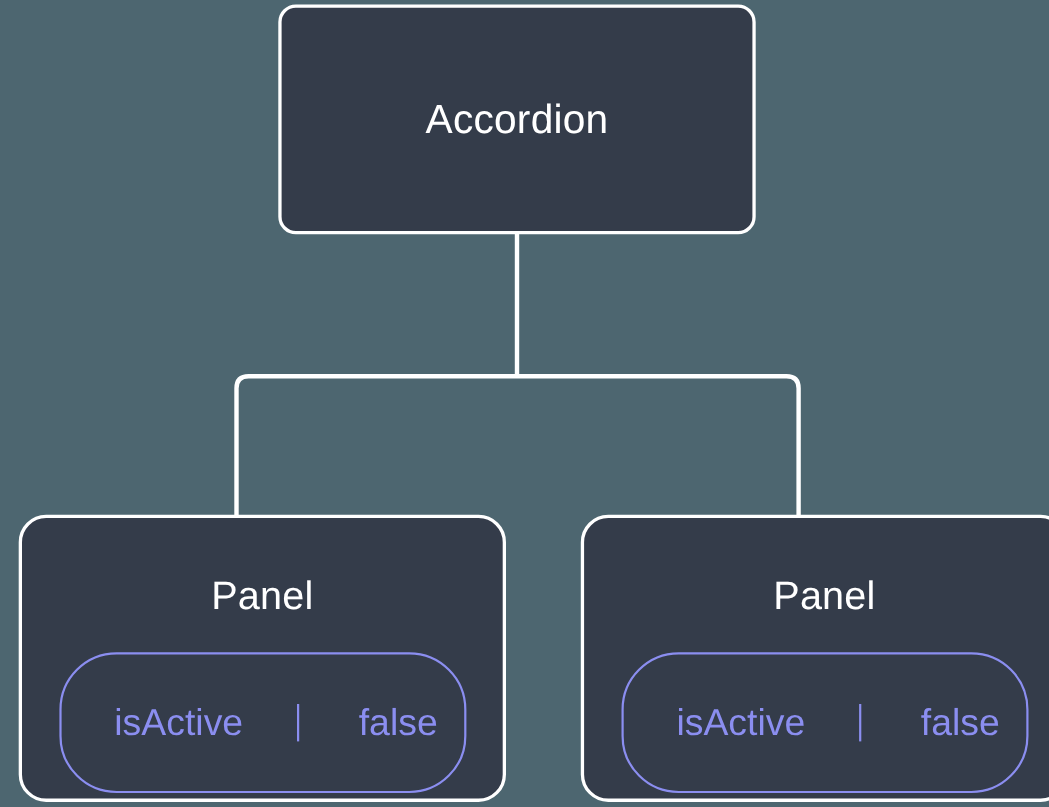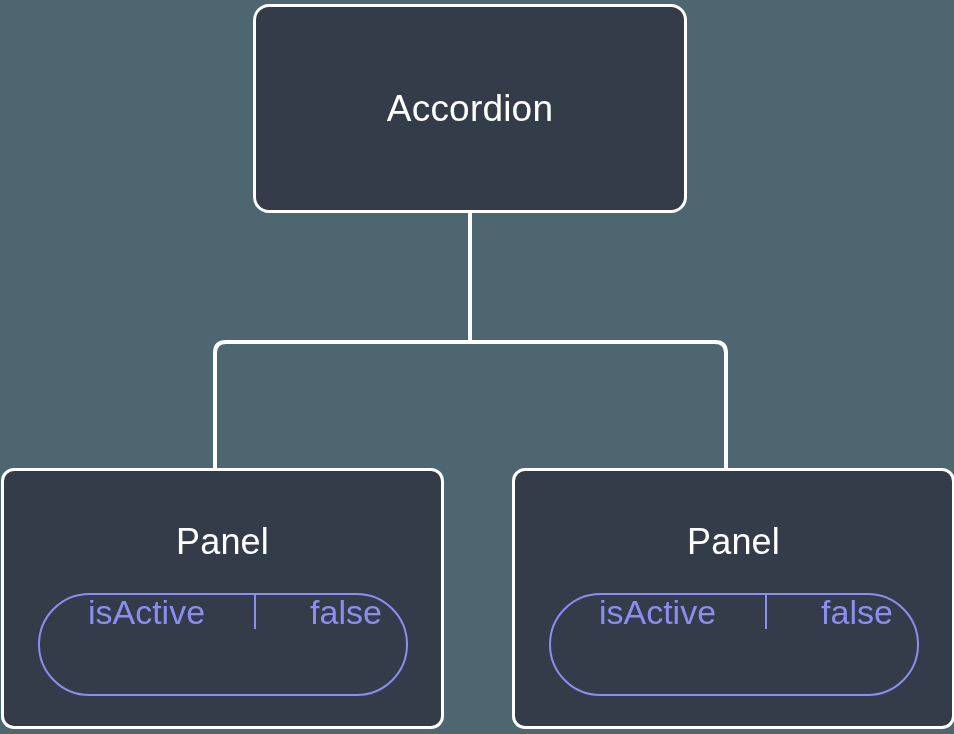--- a/index.html
+++ b/index.html
@@ -51,21 +51,22 @@
     width: 434px;
     height: 209px;
     justify-content: center;
   }
 
   .node-panel {
     top: 468px;
     width: 443px;
     height: 261px;
     justify-content: flex-start;
-    border-radius: 13px;
+    border-radius: 25px;
+    margin-left: 16px;
   }
 
   .node-panel-left  { left: 1px; }
   .node-panel-right { left: 512px; }
 
   .node-title {
     color: #ffffff;
     font-size: 37px;
     font-weight: 400;
     letter-spacing: 0.2px;
@@ -79,26 +80,26 @@
 
   .node-panel .node-title {
     margin-top: 53px;
     font-size: 36px;
   }
 
   
   .prop-pill {
     box-sizing: border-box;
     margin-top: 33px;
-    height: 103px;
+    height: 128px;
     width: 370px;
     border: 2px solid #8b8ef0;
     border-radius: 52px;
     display: flex;
-    align-items: flex-start;
+    align-items: center;
     overflow: hidden;
   }
 
   .prop-key,
   .prop-val {
     display: flex;
     align-items: center;
     justify-content: center;
     color: #8b8ef0;
     font-size: 34px;

